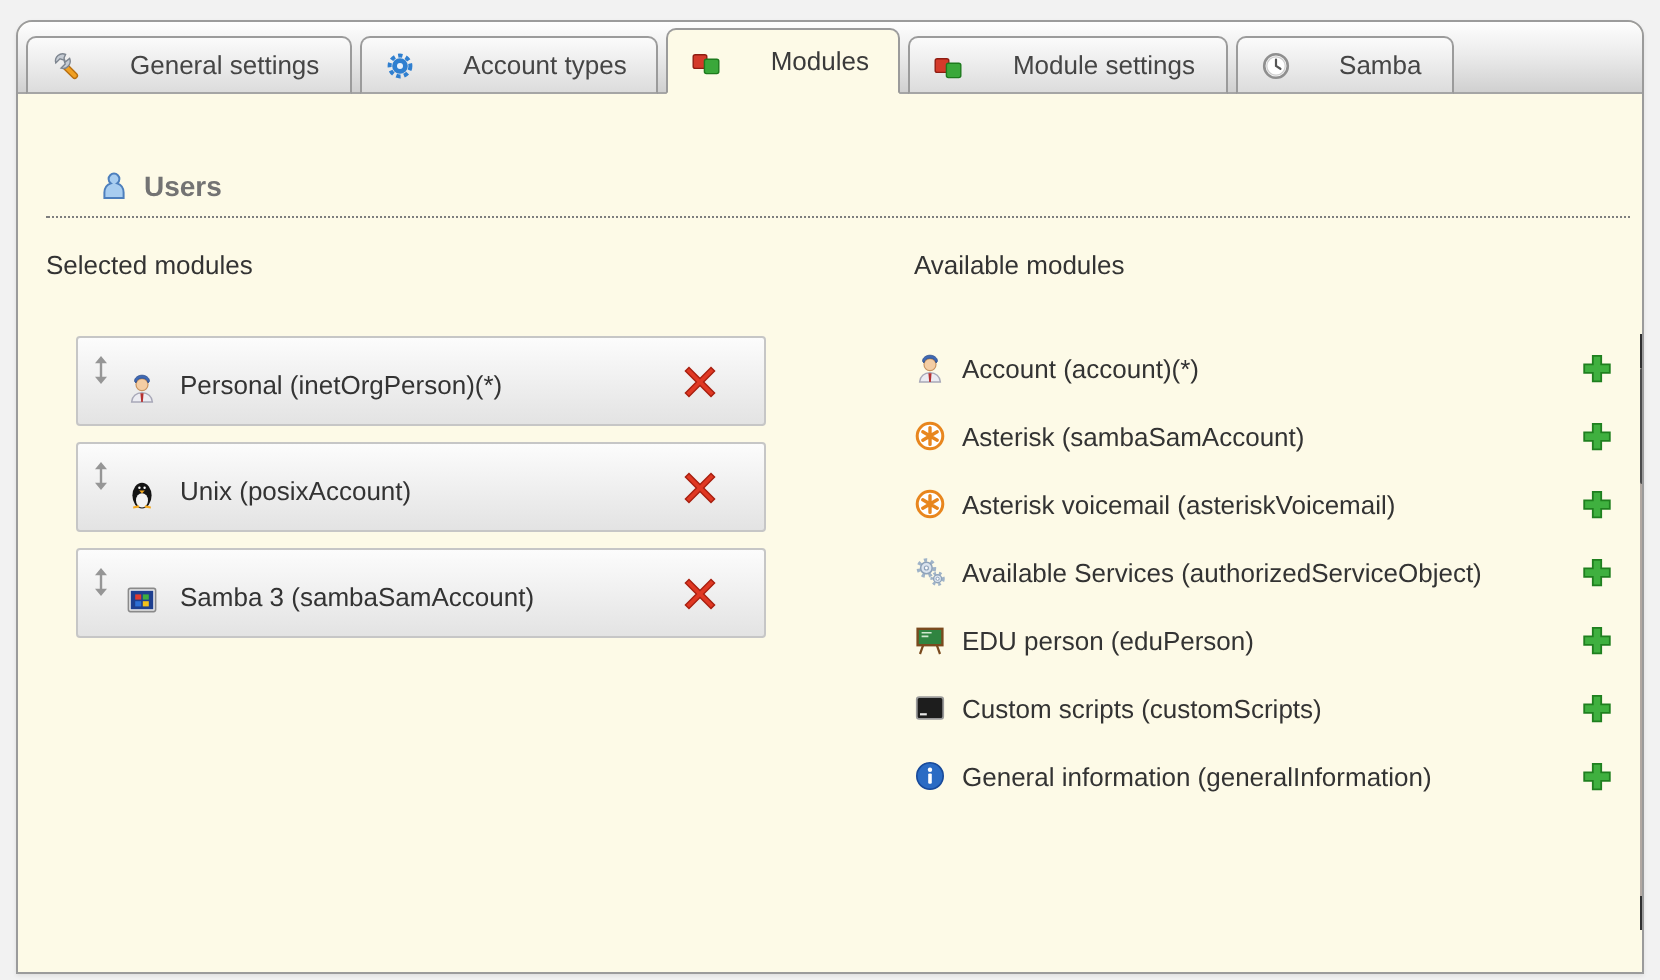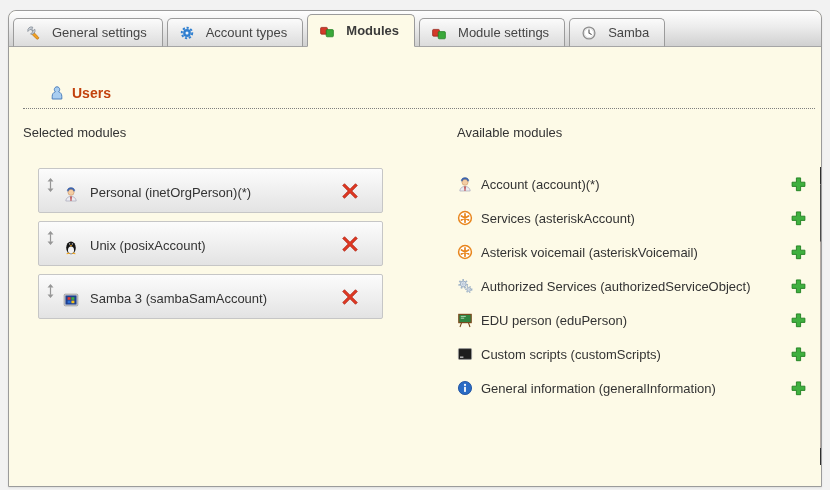--- a/index.html
+++ b/index.html
@@ -21,47 +21,46 @@
   
   .tab-strip {
     height:36px;
     background:linear-gradient(180deg,#fefefe 0%,#ececec 45%,#d0d0d0 100%);
     border-bottom:1px solid #a5a5a5;
     border-radius:7px 7px 0 0;
     display:flex; align-items:flex-end;
     padding:0 0 0 4px;
   }
   .tab {
-    display:flex; align-items:center; gap:11px;
+    display:flex; align-items:center; gap:24px;
     height:29px; padding:0 15px 0 11px;
     margin:0 4px -1px 0;
     background:linear-gradient(#fbfbfb,#dcdcdc);
     border:1px solid #9b9b9b;
     border-bottom:1px solid #a5a5a5;
     border-radius:5px 5px 0 0;
     font-size:13px; color:#454545;
     cursor:pointer; white-space:nowrap;
   }
   .tab.active {
     height:33px;
     background:#fdfae7;
     border-bottom:1px solid #fdfae7;
     color:#3a3a3a;
-    font-weight:bold;
   }
   .icon { display:inline-flex; width:16px; height:16px; flex:none; }
   .icon svg { width:16px; height:16px; display:block; }
   
   .content { position:relative; padding:0 6px 0 14px; }
   .section-heading {
     margin-top:38px;
     padding:0 0 7px 26px;
     border-bottom:1px dotted #7e7e7e;
     display:flex; align-items:flex-start; gap:7px;
-    font-size:14px; font-weight:bold; color:#c2410c;
+    font-size:14px; font-weight:bold; color:#737373;
   }
   .columns { display:flex; margin-top:16px;gap:48px; }
   .col-label { font-size:13px; color:#333; height:16px; }
   .left-col { width:386px; flex:none; }
   .right-col { width:380px; flex:none; }
   
   .sel-list { margin:27px 0 0 15px; }
   .sel-item {
     position:relative; width:345px; height:45px; margin-bottom:8px;
     background:linear-gradient(#fcfcfc,#e3e3e3);
@@ -263,21 +262,21 @@
               </div>
               <div class="avail-row">
                 <span class="icon">
                   <svg viewBox="0 0 16 16">
                     <circle cx="8" cy="8" r="6.4" fill="#fff" stroke="#e8861e" stroke-width="1.5"></circle>
                     <g stroke="#e8861e" stroke-width="1.7" stroke-linecap="round">
                       <path d="M8 3.8v8.4M4.4 5.9l7.2 4.2M11.6 5.9L4.4 10.1" fill="none"></path>
                     </g>
                   </svg>
                 </span>
-                <span class="row-label">Services (asteriskAccount)</span>
+                <span class="row-label">Asterisk (sambaSamAccount)</span>
                 <button class="add"><span><svg viewBox="0 0 17 17">
                       <path d="M6.4 1.9h4.2v4.3h4.3v4.2h-4.3v4.3H6.4v-4.3H2.1V6.2h4.3z" fill="#3fb03f" stroke="#1f7f1f" stroke-width=".9"></path>
                     </svg></span></button>
               </div>
               <div class="avail-row">
                 <span class="icon">
                   <svg viewBox="0 0 16 16">
                     <circle cx="8" cy="8" r="6.4" fill="#fff" stroke="#e8861e" stroke-width="1.5"></circle>
                     <g stroke="#e8861e" stroke-width="1.7" stroke-linecap="round">
                       <path d="M8 3.8v8.4M4.4 5.9l7.2 4.2M11.6 5.9L4.4 10.1" fill="none"></path>
@@ -293,21 +292,21 @@
                 <span class="icon">
                   <svg viewBox="0 0 16 16">
                     <circle cx="6.2" cy="6" r="4" fill="none" stroke="#9fb3c8" stroke-width="1.8" stroke-dasharray="1.6 1.9"></circle>
                     <circle cx="6.2" cy="6" r="2.9" fill="#dbe4ee" stroke="#8fa3ba" stroke-width=".8"></circle>
                     <circle cx="6.2" cy="6" r="1" fill="#fff" stroke="#8fa3ba" stroke-width=".6"></circle>
                     <circle cx="11.8" cy="11.4" r="2.9" fill="none" stroke="#9fb3c8" stroke-width="1.4" stroke-dasharray="1.3 1.5"></circle>
                     <circle cx="11.8" cy="11.4" r="2" fill="#dbe4ee" stroke="#8fa3ba" stroke-width=".7"></circle>
                     <circle cx="11.8" cy="11.4" r=".8" fill="#fff" stroke="#8fa3ba" stroke-width=".5"></circle>
                   </svg>
                 </span>
-                <span class="row-label">Authorized Services (authorizedServiceObject)</span>
+                <span class="row-label">Available Services (authorizedServiceObject)</span>
                 <button class="add"><span><svg viewBox="0 0 17 17">
                       <path d="M6.4 1.9h4.2v4.3h4.3v4.2h-4.3v4.3H6.4v-4.3H2.1V6.2h4.3z" fill="#3fb03f" stroke="#1f7f1f" stroke-width=".9"></path>
                     </svg></span></button>
               </div>
               <div class="avail-row">
                 <span class="icon">
                   <svg viewBox="0 0 16 16">
                     <rect x="1.8" y="2.4" width="12.4" height="8.2" fill="#2f8440" stroke="#7a4a1e" stroke-width="1.2"></rect>
                     <path d="M3.8 4.4h5M3.8 6.2h3.4" stroke="#cfe8cf" stroke-width=".8" fill="none"></path>
                     <path d="M4.6 10.6L3 15M11.4 10.6L13 15" stroke="#7a4a1e" stroke-width="1.1" fill="none"></path>

